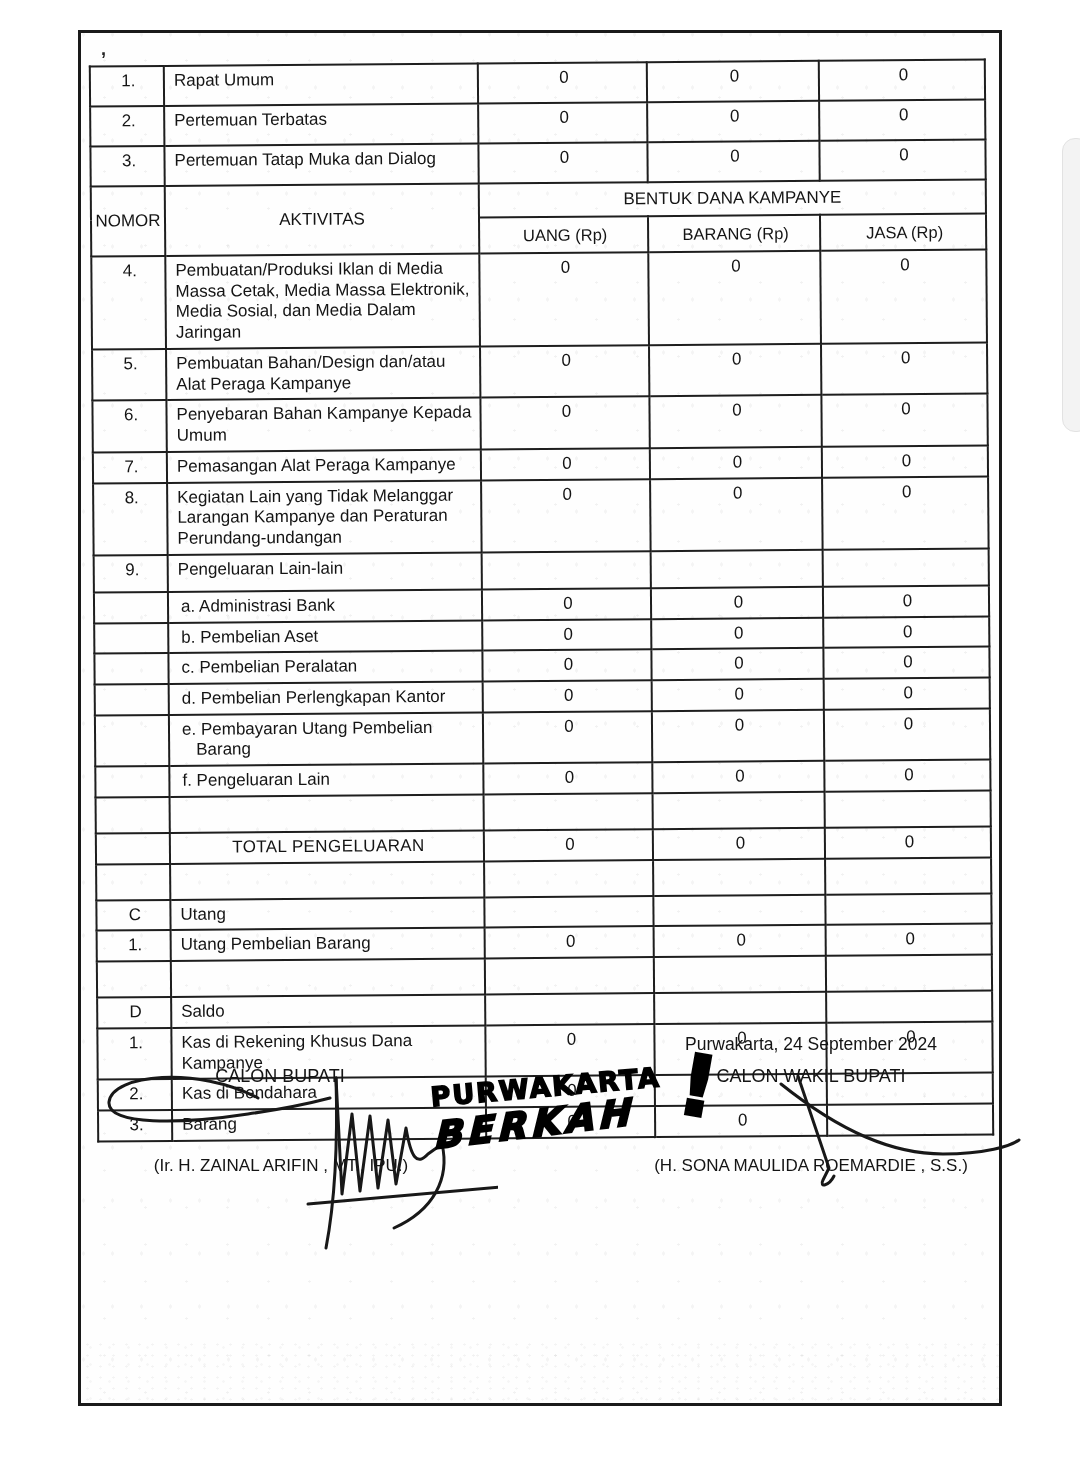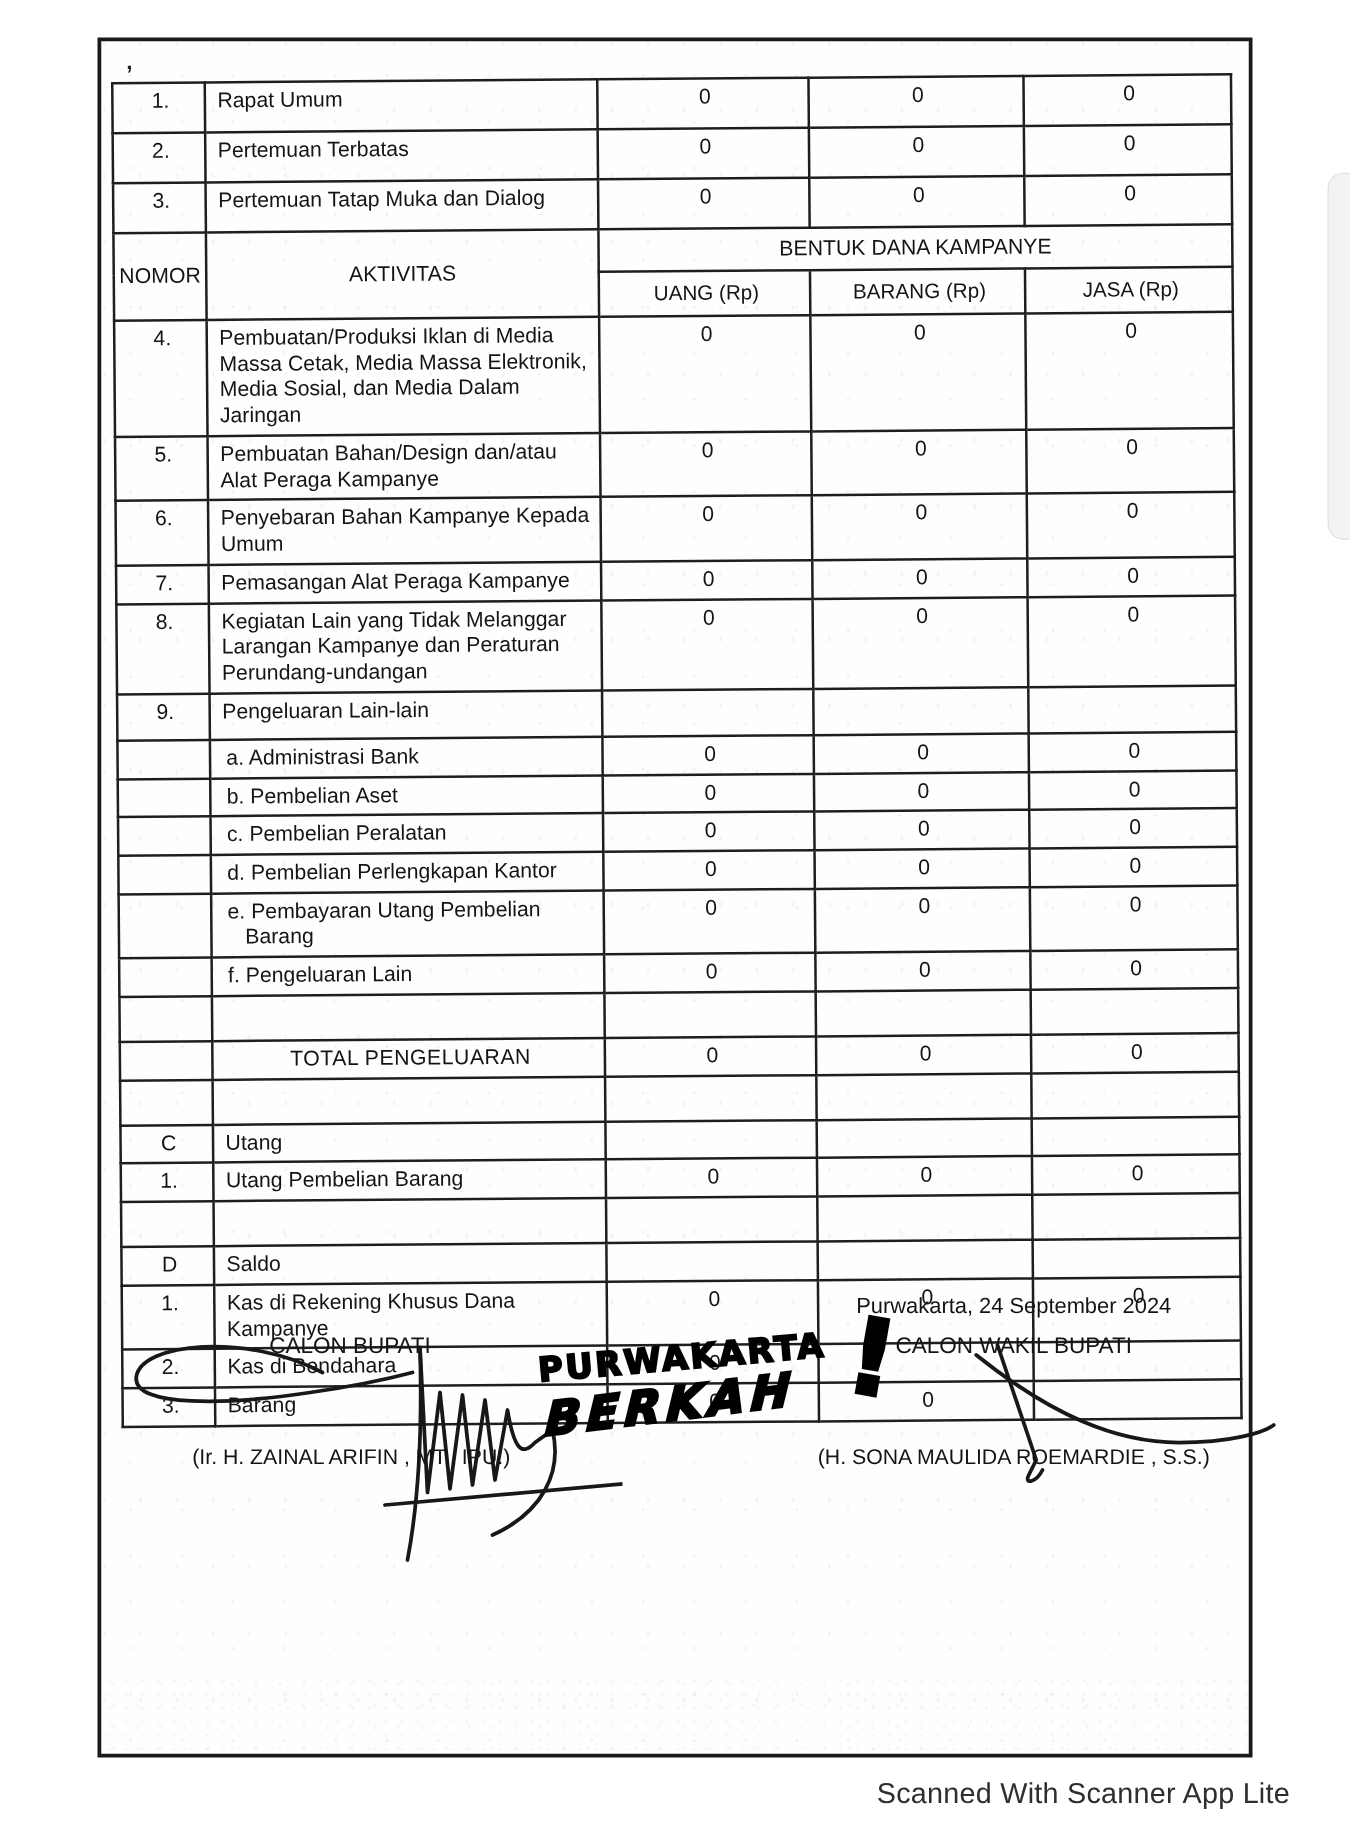--- a/index.html
+++ b/index.html
@@ -289,14 +289,13 @@
 
       <div class="name-left">(Ir. H. ZAINAL ARIFIN , MT., IPU.)</div>
       <div class="name-right">(H. SONA MAULIDA ROEMARDIE , S.S.)</div>
     </div>
 
     <div class="noise-band"></div>
   </div>
 
   <div class="scroll-thumb"></div>
 
-  <div class="app-footer">Scanned With Scanner App Lite</div>
 </div>
 
 </body></html>

